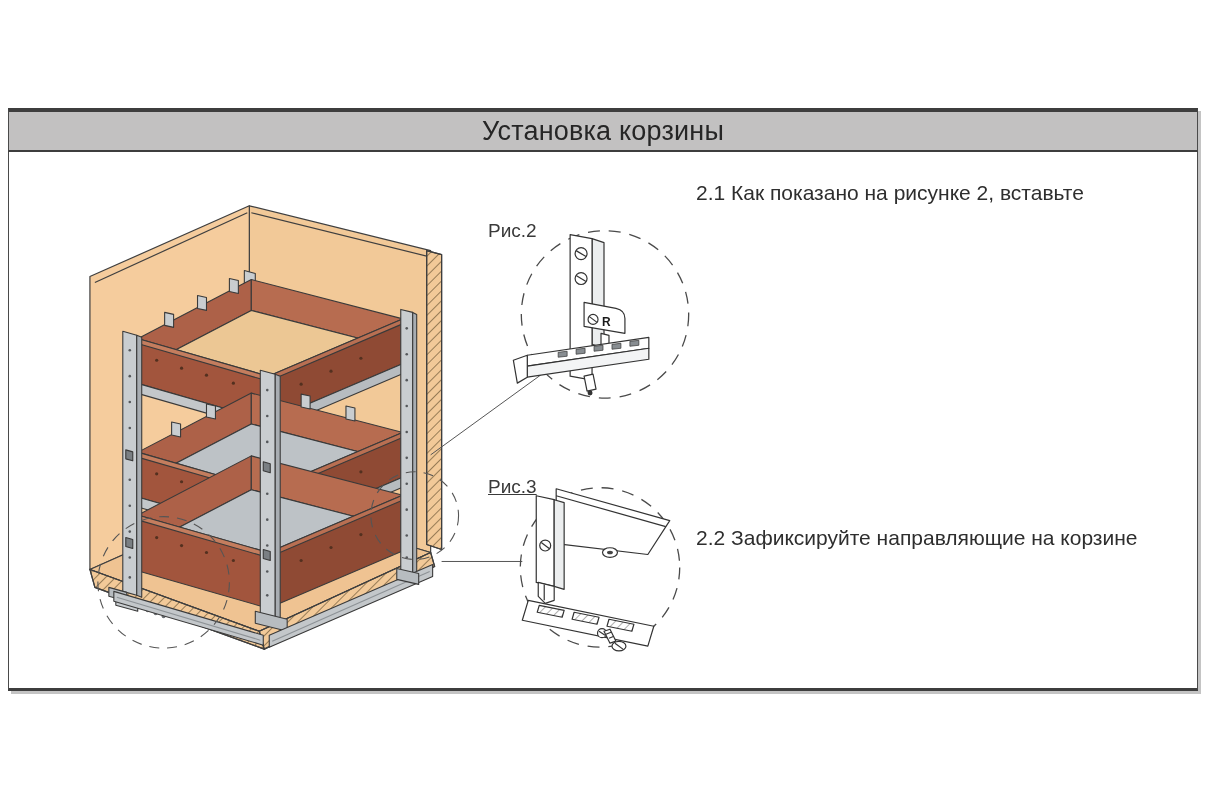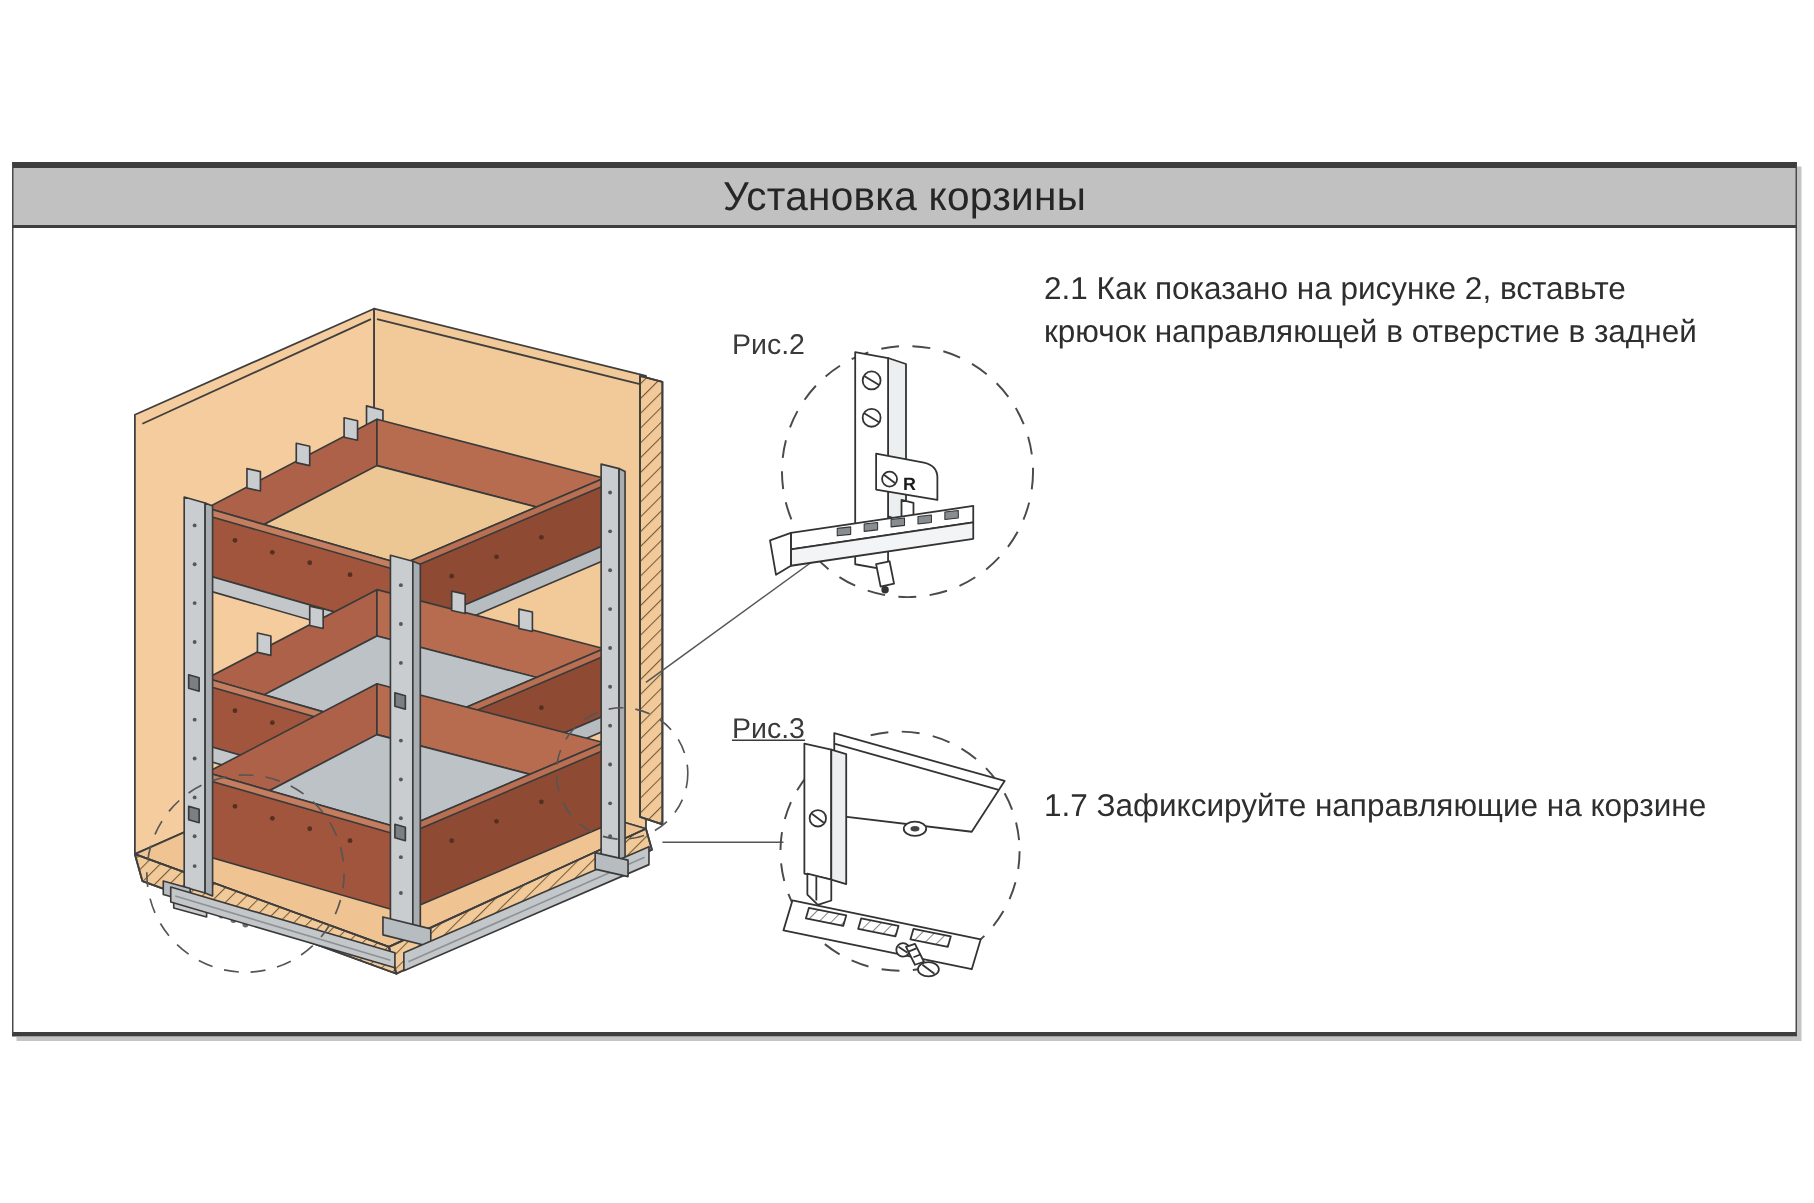--- a/index.html
+++ b/index.html
@@ -273,20 +273,19 @@
           <line x1="615" y1="646" x2="623" y2="652"></line>
         </g>
       </g>
     </svg>
 
     <div class="figlabel" id="fig2-label">Рис.2</div>
     <div class="figlabel" id="fig3-label">Рис.3</div>
 
     <div class="step" id="step1">
       <div>2.1 Как показано на рисунке 2, вставьте</div>
-      <div>крючок направляющей в отверстие в задней</div>
     </div>
     <div class="step" id="step2">
-      <div>1.7 Зафиксируйте направляющие на корзине</div>
+      <div>2.2 Зафиксируйте направляющие на корзине</div>
     </div>
 
   </div>
 </div>
 
 </body></html>

